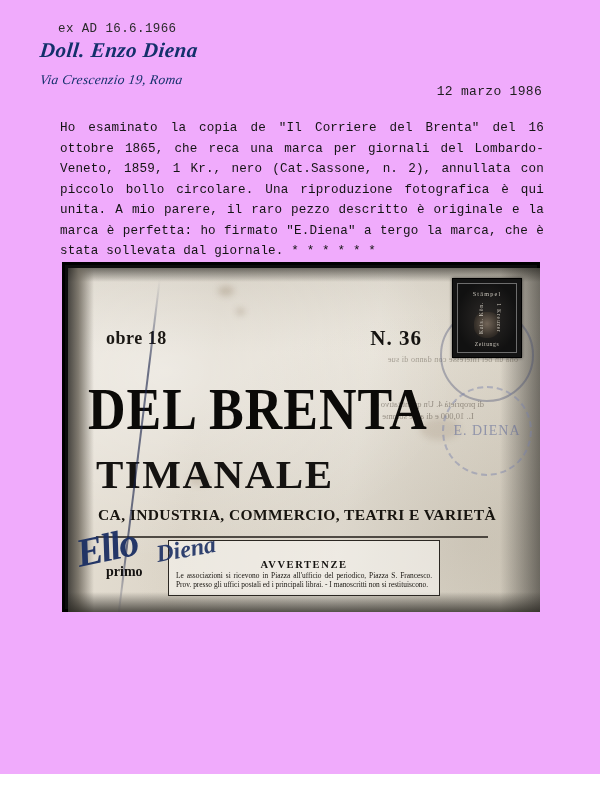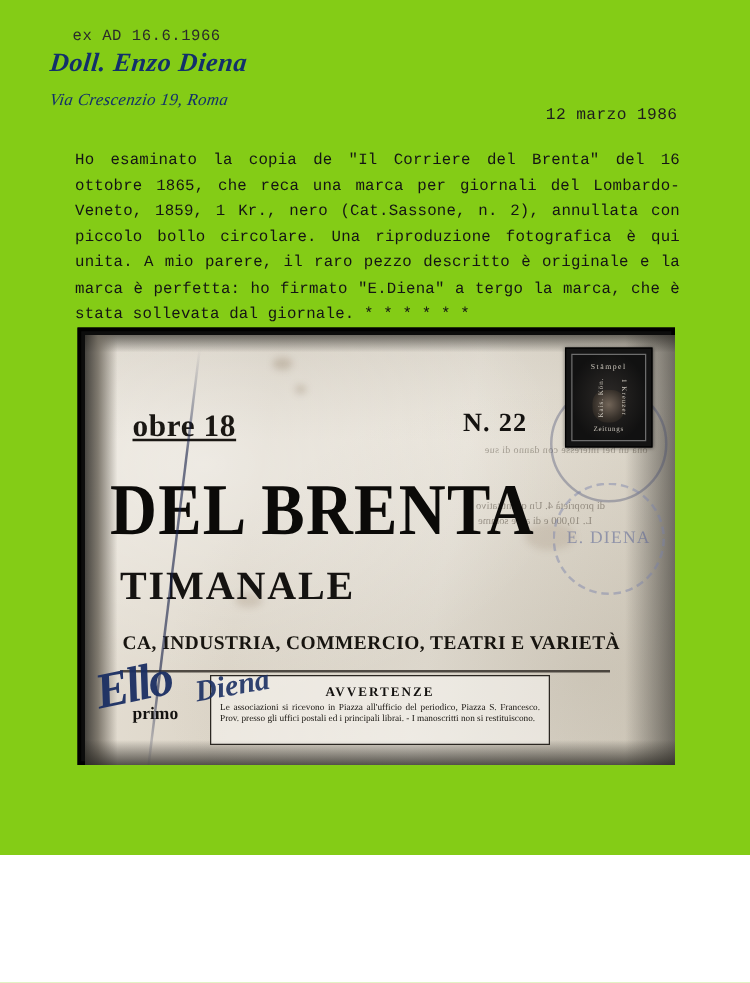--- a/index.html
+++ b/index.html
@@ -11,22 +11,22 @@
     width: 600px;
     height: 786px;
     font-family: "Liberation Sans", sans-serif;
     color: #1a1a1a;
     overflow: hidden;
     position: relative;
   }
   .page {
     position: relative;
     width: 600px;
-    height: 684px;
-    background: #84cc16;
+    height: 774px;
+    background: #f0abfc;
   }
 
   
   .ref-line {
     position: absolute;
     left: 58px;
     top: 22px;
     font-family: "Liberation Mono", monospace;
     font-size: 12.5px;
     letter-spacing: 0.4px;
@@ -151,25 +151,24 @@
     background: rgba(110, 80, 50, 0.22);
     filter: blur(3px);
   }
 
   
   .np-dateline {
     position: absolute;
     left: 38px;
     top: 60px;
     font-family: "Liberation Serif", serif;
-    font-size: 25px;
+    font-size: 18px;
     font-weight: bold;
     color: #1a1713;
     letter-spacing: 0.5px;
-    text-decoration: underline;
   }
   .np-number {
     position: absolute;
     right: 118px;
     top: 58px;
     font-family: "Liberation Serif", serif;
     font-size: 21px;
     font-weight: bold;
     color: #141210;
     letter-spacing: 1px;
@@ -186,21 +185,21 @@
     white-space: nowrap;
     transform: scaleY(1.12);
     transform-origin: left top;
   }
   .np-sub {
     position: absolute;
     left: 28px;
     top: 182px;
     font-family: "Liberation Serif", serif;
     font-weight: bold;
-    font-size: 32px;
+    font-size: 41px;
     letter-spacing: 1.5px;
     color: #151311;
     white-space: nowrap;
   }
   .np-sub2 {
     position: absolute;
     left: 30px;
     top: 238px;
     font-family: "Liberation Serif", serif;
     font-weight: bold;
@@ -229,21 +228,21 @@
   }
   .np-box {
     position: absolute;
     left: 100px;
     top: 272px;
     width: 272px;
     height: 56px;
     border: 1.5px solid #2b2722;
     background: rgba(252,250,245,0.55);
     box-sizing: border-box;
-    padding: 8px 4px;
+    padding: 18px 4px;
     text-align: center;
   }
   .np-box-title {
     font-family: "Liberation Serif", serif;
     font-weight: bold;
     font-size: 10.5px;
     letter-spacing: 1.6px;
     color: #141210;
   }
   .np-box-text {
@@ -438,21 +437,21 @@
 
       <div class="stain" style="left:150px; top:18px; width:16px; height:10px;"></div>
       <div class="stain" style="left:168px; top:40px; width:9px; height:7px;"></div>
       <div class="stain" style="left:120px; top:206px; width:22px; height:12px; background:rgba(110,80,50,0.16);"></div>
       <div class="stain" style="left:352px; top:150px; width:40px; height:22px; background:rgba(110,85,55,0.14);"></div>
 
       <div class="ghost-text">ona un bel interesse con danno di sue</div>
       <div class="ghost-col">di proprietà 4. Un quantitativo di L. 10,000 e di altre somme</div>
 
       <div class="np-dateline">obre 18</div>
-      <div class="np-number">N. 22</div>
+      <div class="np-number">N. 36</div>
       <div class="np-title">DEL BRENTA</div>
       <div class="np-sub">TIMANALE</div>
       <div class="np-sub2">CA, INDUSTRIA, COMMERCIO, TEATRI E VARIETÀ</div>
       <div class="np-rule"></div>
       <div class="np-primo">primo</div>
 
       <div class="np-box">
         <div class="np-box-title">AVVERTENZE</div>
         <div class="np-box-text">Le associazioni si ricevono in Piazza all'ufficio del periodico, Piazza S. Francesco. Prov. presso gli uffici postali ed i principali librai. - I manoscritti non si restituiscono.</div>
       </div>

